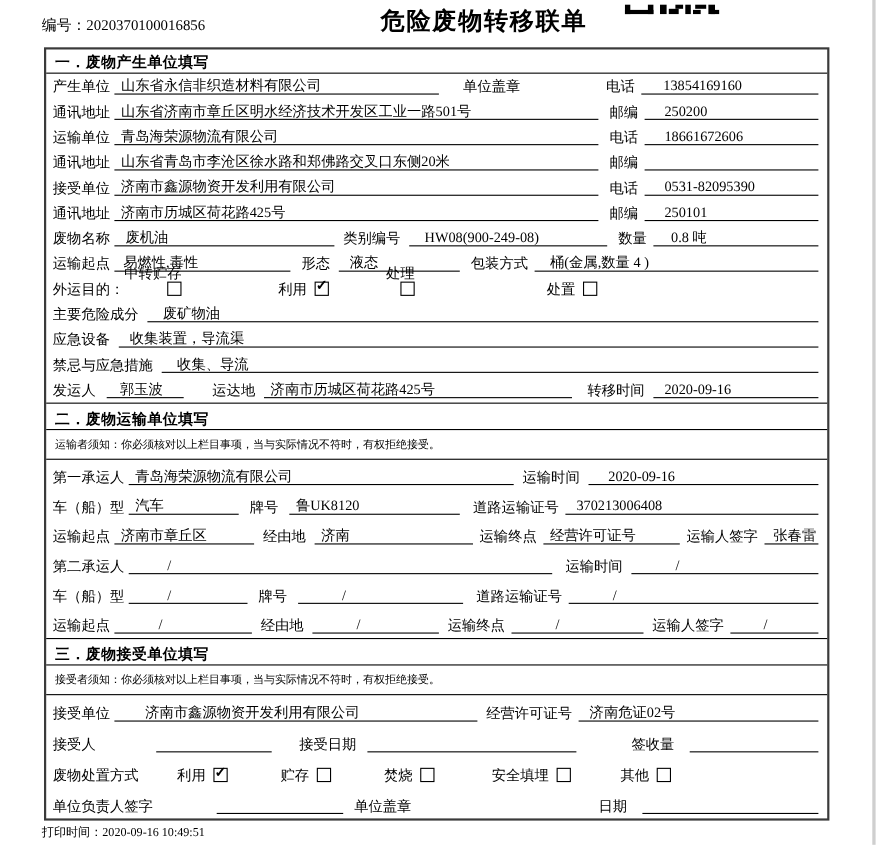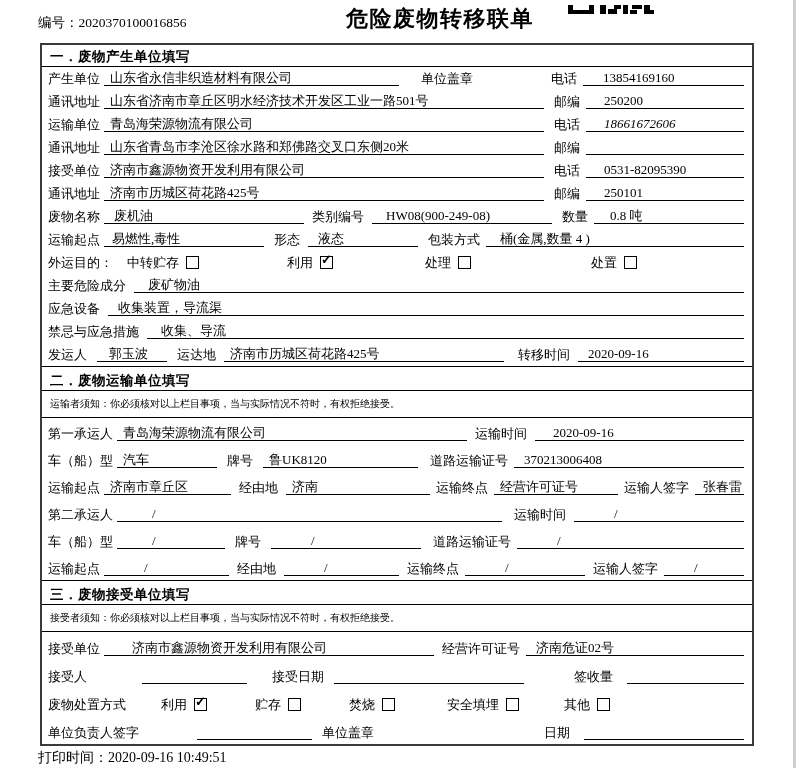--- a/index.html
+++ b/index.html
@@ -24,21 +24,21 @@
     padding:0 8px 4px 6px;font-size:13px;line-height:1.1;white-space:nowrap;}
   .row.h27{height:27px;}
   .row.h28{height:28px;}
   .lbl{white-space:nowrap;}
   .fld{border-bottom:1px solid #000;white-space:nowrap;box-sizing:border-box;padding:0 2px 0 6px;min-height:14px;}
   .grow{flex:1 1 auto;}
   .cb{display:flex;align-items:flex-end;}
   .cbx{display:inline-block;width:11px;height:11px;border:1px solid #000;margin-left:7px;
     position:relative;flex:0 0 auto;margin-bottom:1px;}
   .cbx.checked::after{content:"\2713";position:absolute;left:0px;top:-4px;font-size:13px;font-weight:bold;}
-  .footer{position:absolute;left:38px;top:749px;font-size:14px;white-space:nowrap;}
+  .footer{position:absolute;left:38px;top:749px;font-size:11px;white-space:nowrap;}
 </style>
 </head>
 <body>
 
 <div class="hdr">
   <div class="serial"><span>编号：</span><span>2020370100016856</span></div>
   <div class="doc-title">危险废物转移联单</div>
   <div class="qr">
     <svg width="86" height="9" viewBox="0 0 86 9" xmlns="http://www.w3.org/2000/svg">
       <g fill="#000">
@@ -74,21 +74,21 @@
     <span class="lbl">通讯地址</span>
     <span class="fld" style="width:440px;margin-left:4px;">山东省济南市章丘区明水经济技术开发区工业一路501号</span>
     <span class="lbl" style="margin-left:10px;">邮编</span>
     <span class="fld grow" style="margin-left:6px;padding-left:18px;">250200</span>
   </div>
 
   <div class="row">
     <span class="lbl">运输单位</span>
     <span class="fld" style="width:440px;margin-left:4px;">青岛海荣源物流有限公司</span>
     <span class="lbl" style="margin-left:10px;">电话</span>
-    <span class="fld grow" style="margin-left:6px;padding-left:18px;font-style:italic;">18661672606</span>
+    <span class="fld grow" style="margin-left:6px;padding-left:18px;">18661672606</span>
   </div>
 
   <div class="row">
     <span class="lbl">通讯地址</span>
     <span class="fld" style="width:440px;margin-left:4px;">山东省青岛市李沧区徐水路和郑佛路交叉口东侧20米</span>
     <span class="lbl" style="margin-left:10px;">邮编</span>
     <span class="fld grow" style="margin-left:6px;"></span>
   </div>
 
   <div class="row">
@@ -118,29 +118,29 @@
     <span class="lbl">运输起点</span>
     <span class="fld" style="width:160px;margin-left:4px;padding-left:8px;">易燃性,毒性</span>
     <span class="lbl" style="margin-left:10px;">形态</span>
     <span class="fld" style="width:110px;margin-left:8px;padding-left:10px;">液态</span>
     <span class="lbl" style="margin-left:10px;">包装方式</span>
     <span class="fld grow" style="margin-left:6px;padding-left:14px;">桶(金属,数量 4 )</span>
   </div>
 
   <div class="row">
     <span class="lbl">外运目的：</span>
-    <span class="cb" style="margin-left:14px;">
+    <span class="cb" style="flex-direction:column;">
       <span>中转贮存</span>
       <span class="cbx"></span>
     </span>
     <span class="cb" style="margin-left:88px;">
       <span>利用</span>
       <span class="cbx checked"></span>
     </span>
-    <span class="cb" style="margin-left:92px;">
+    <span class="cb" style="margin-left:52px;flex-direction:column;">
       <span>处理</span>
       <span class="cbx"></span>
     </span>
     <span class="cb" style="margin-left:120px;">
       <span>处置</span>
       <span class="cbx"></span>
     </span>
   </div>
 
   <div class="row">
@@ -154,21 +154,21 @@
   </div>
 
   <div class="row">
     <span class="lbl">禁忌与应急措施</span>
     <span class="fld grow" style="margin-left:8px;padding-left:14px;">收集、导流</span>
   </div>
 
   <div class="row">
     <span class="lbl">发运人</span>
     <span class="fld" style="width:70px;margin-left:10px;padding-left:12px;">郭玉波</span>
-    <span class="lbl" style="margin-left:10px;">运达地</span>
+    <span class="lbl" style="margin-left:26px;">运达地</span>
     <span class="fld" style="width:280px;margin-left:8px;">济南市历城区荷花路425号</span>
     <span class="lbl" style="margin-left:14px;">转移时间</span>
     <span class="fld grow" style="margin-left:8px;padding-left:10px;">2020-09-16</span>
   </div>
 
   <div class="sec-h bt">二．废物运输单位填写</div>
   <div class="notice">运输者须知：你必须核对以上栏目事项，当与实际情况不符时，有权拒绝接受。</div>
 
   <div class="row h27">
     <span class="lbl">第一承运人</span>

